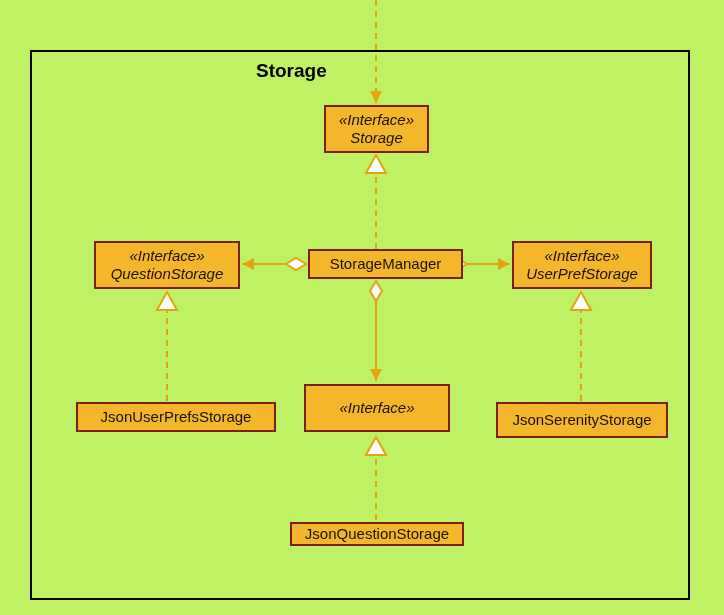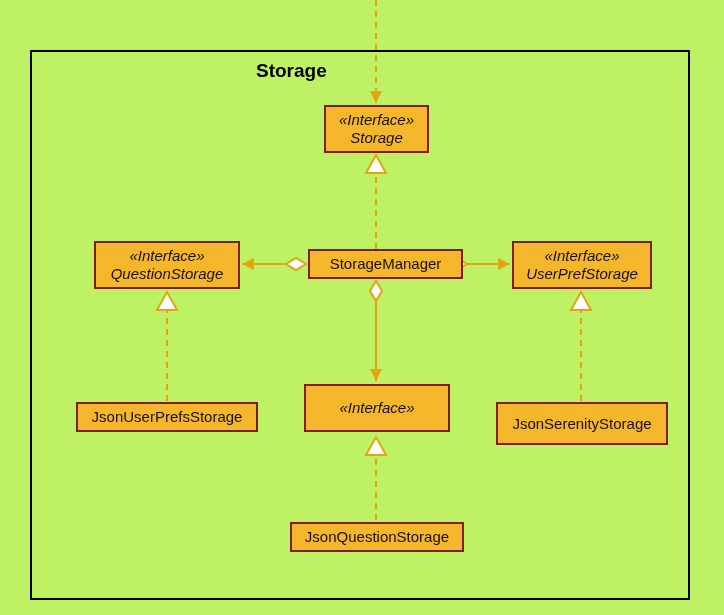--- a/index.html
+++ b/index.html
@@ -119,25 +119,25 @@
 
   <div class="box" style="left:512px; top:241px; width:140px; height:48px;">
     <span class="stereo">«Interface»</span>
     <span class="stereo">UserPrefStorage</span>
   </div>
 
   <div class="box" style="left:304px; top:384px; width:146px; height:48px;">
     <span class="stereo">«Interface»</span>
   </div>
 
-  <div class="box" style="left:76px; top:402px; width:182px; height:30px;">
+  <div class="box" style="left:76px; top:402px; width:200px; height:30px;">
     <span>JsonUserPrefsStorage</span>
   </div>
 
-  <div class="box" style="left:496px; top:402px; width:172px; height:43px;">
+  <div class="box" style="left:496px; top:402px; width:172px; height:36px;">
     <span>JsonSerenityStorage</span>
   </div>
 
-  <div class="box" style="left:290px; top:522px; width:174px; height:30px;">
+  <div class="box" style="left:290px; top:522px; width:174px; height:24px;">
     <span>JsonQuestionStorage</span>
   </div>
 
 </div>
 
 </body></html>

